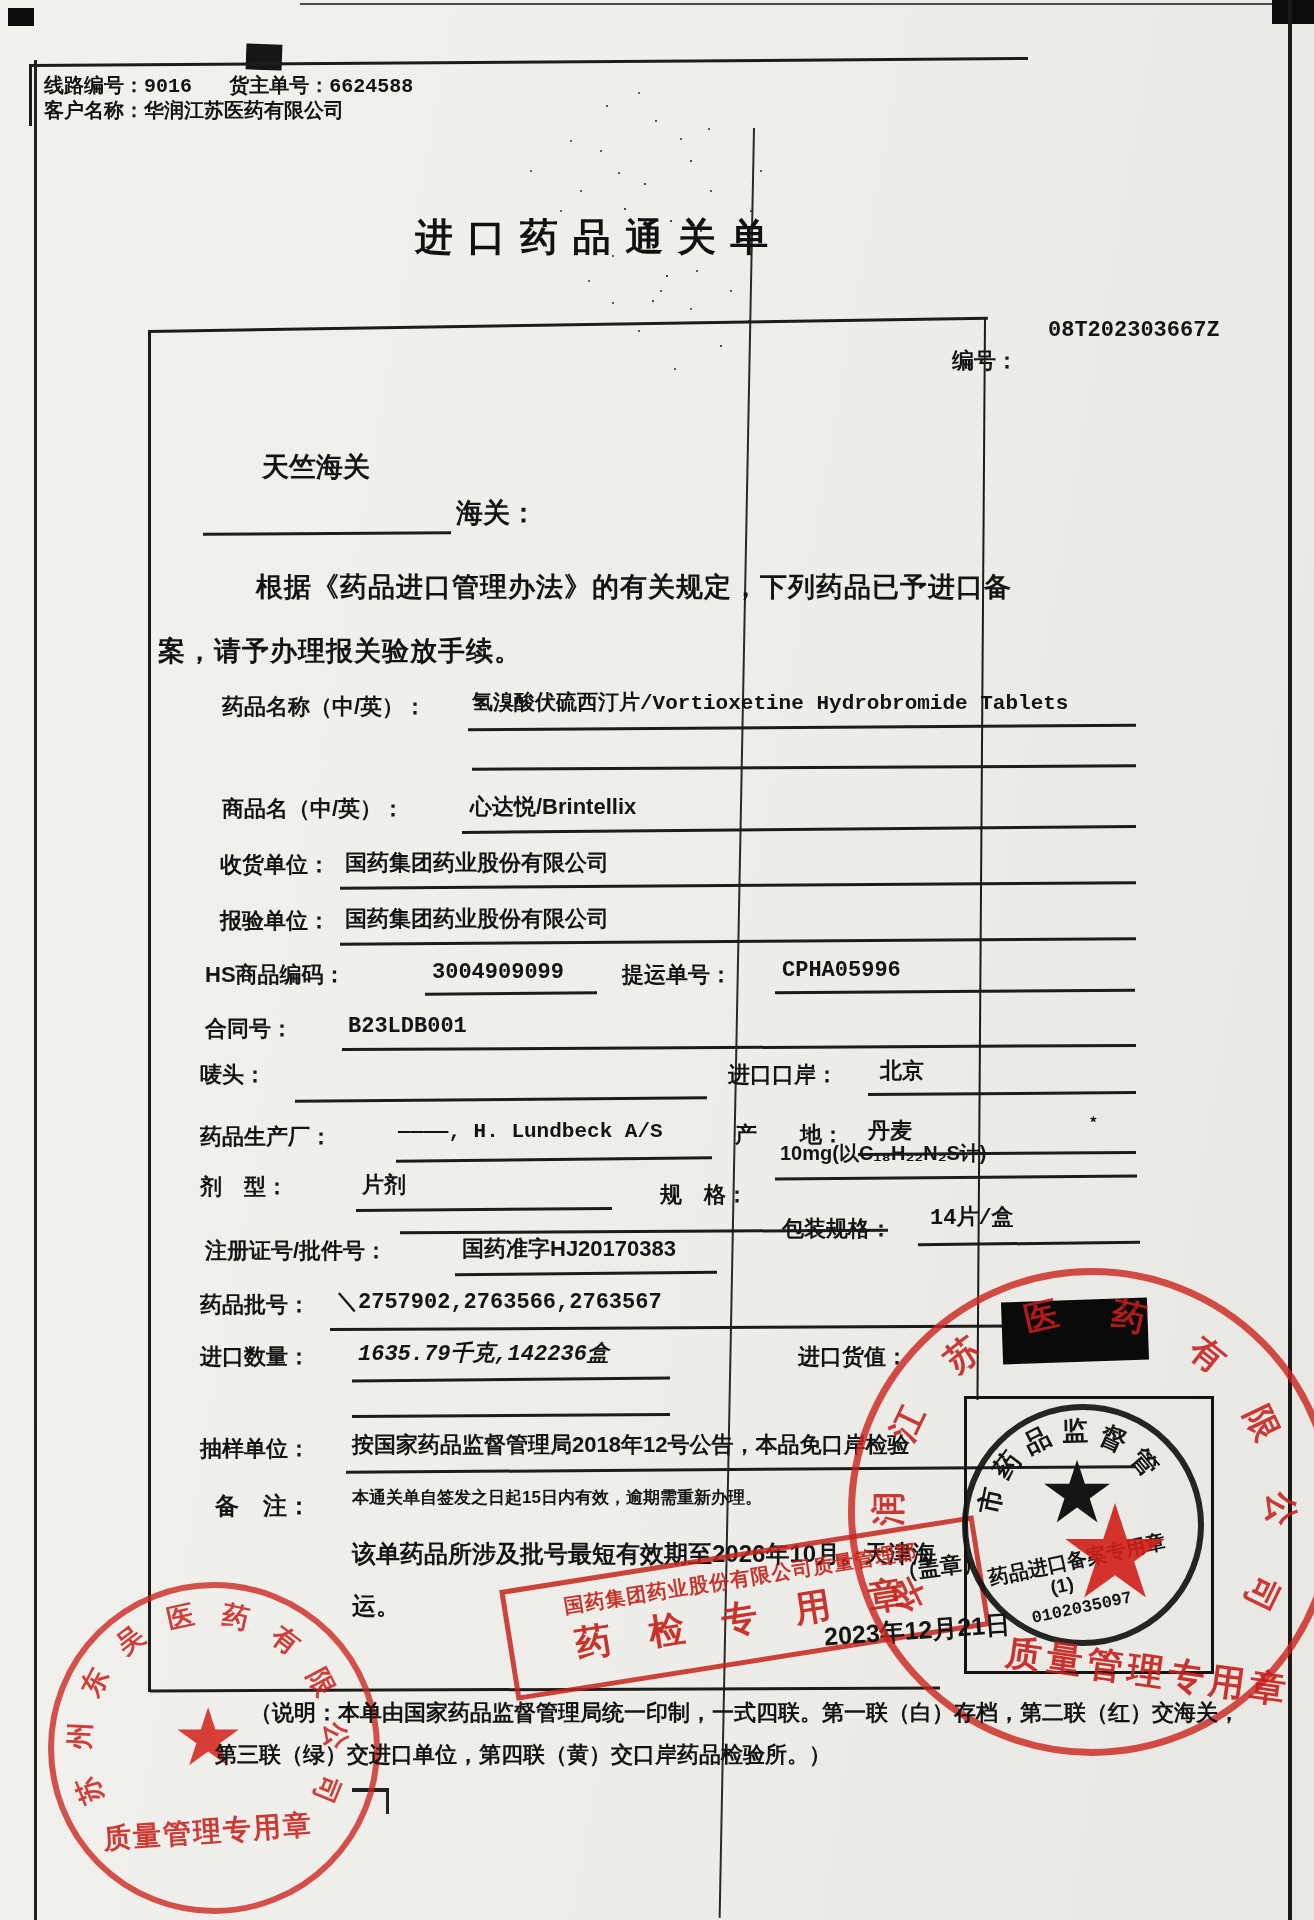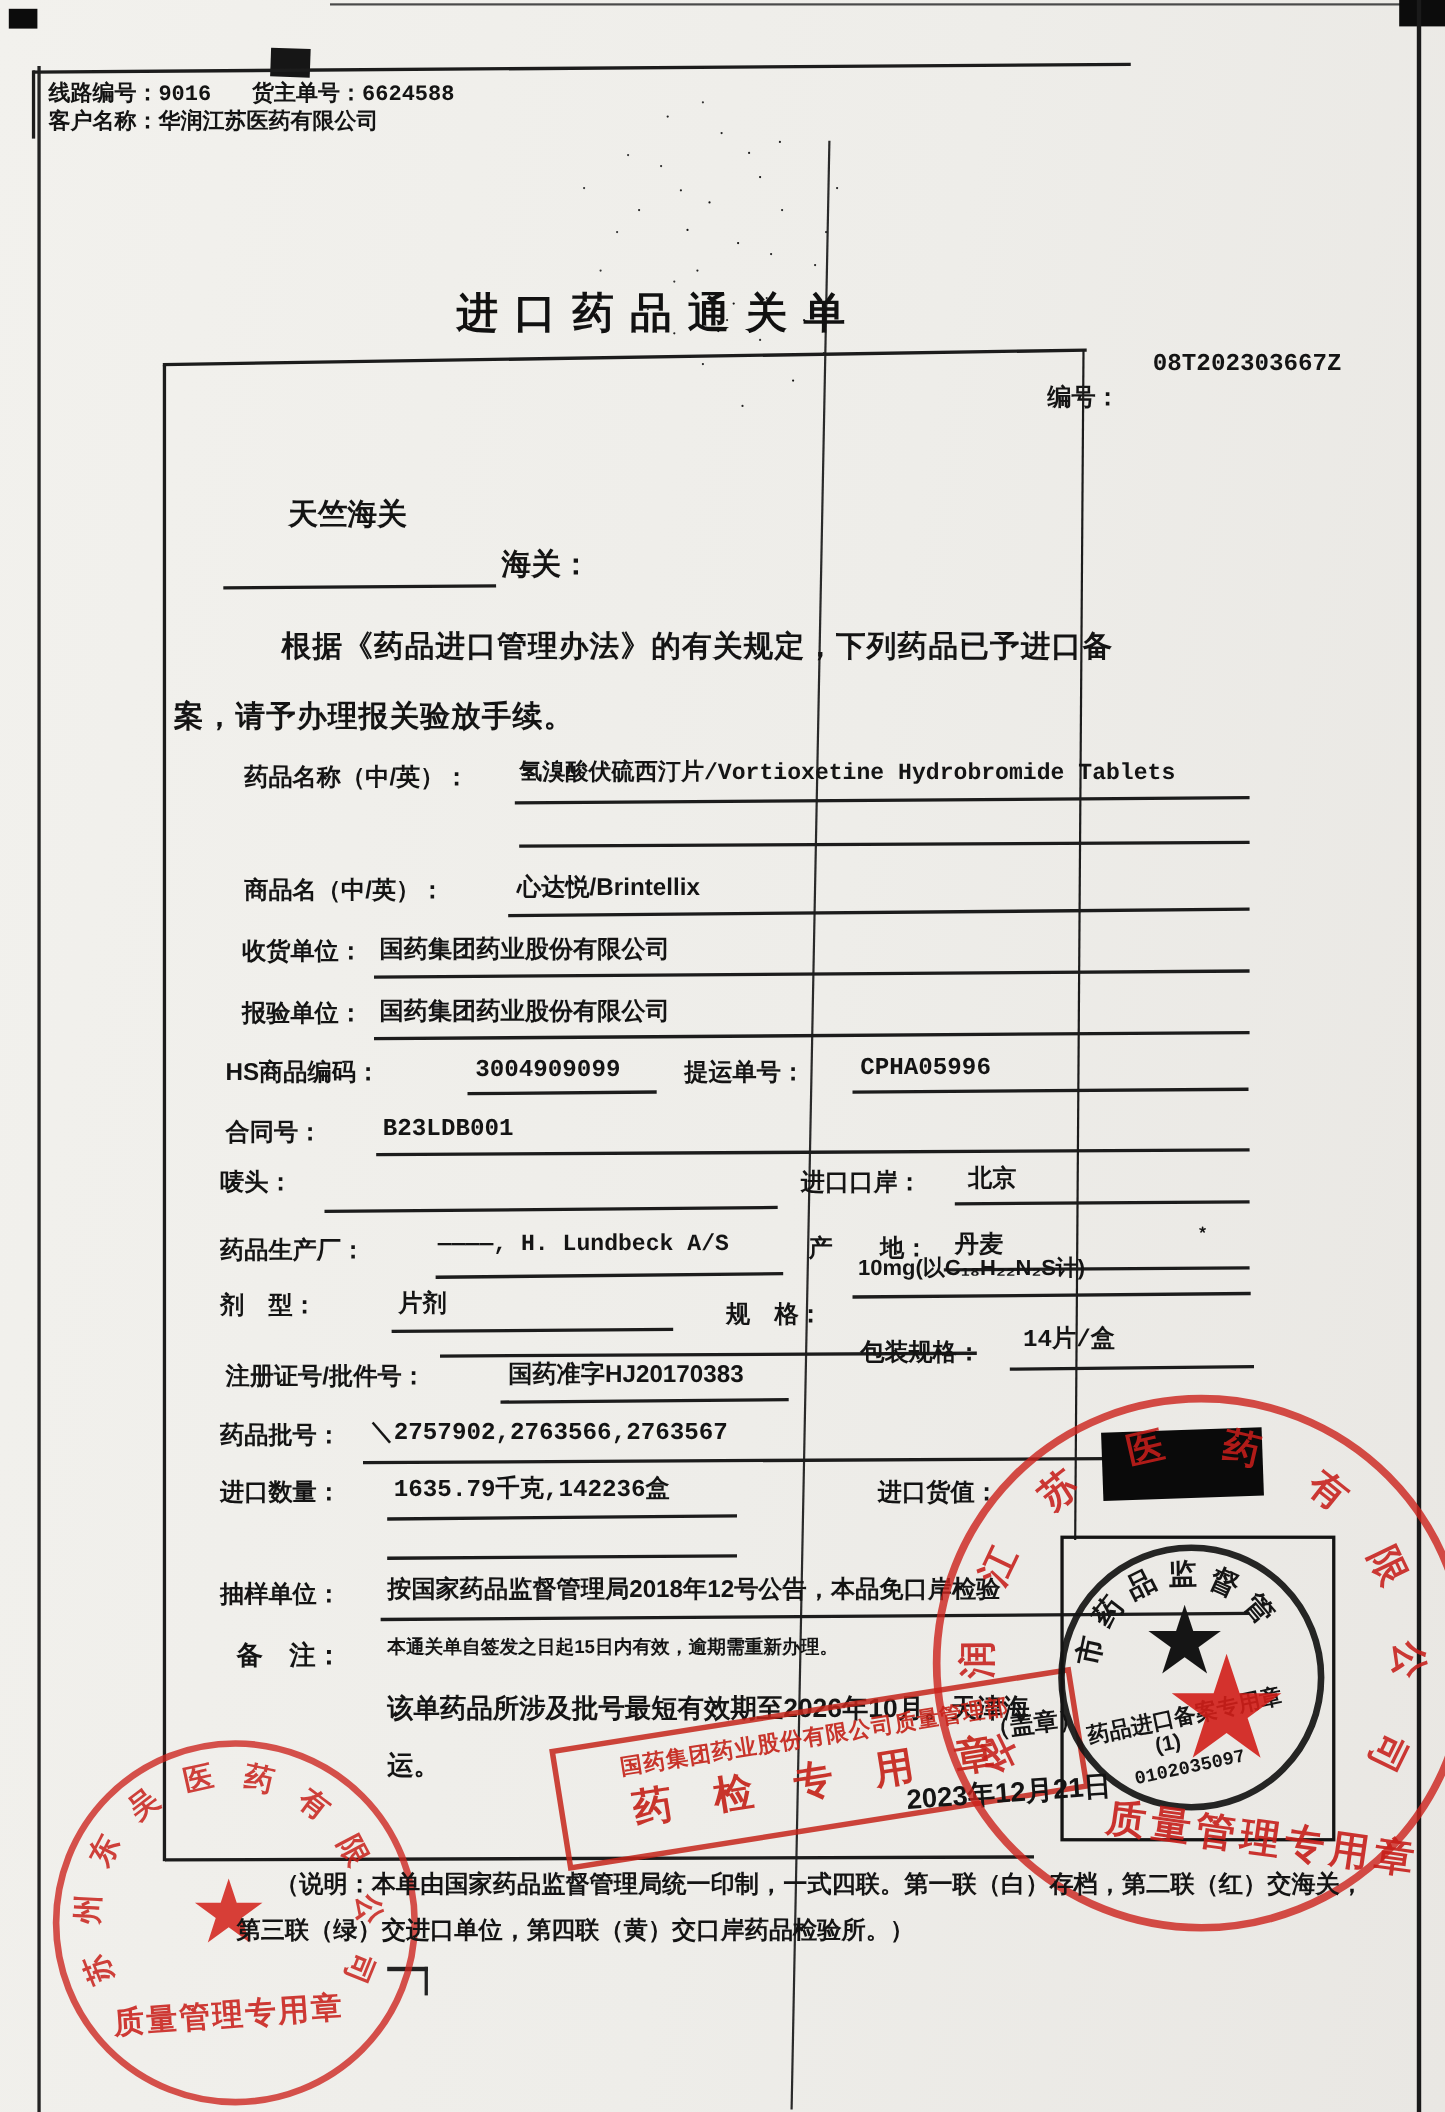--- a/index.html
+++ b/index.html
@@ -49,21 +49,21 @@
     <div class="lbl" style="left:44px;top:74px;font-size:20px;">
       <span>线路编号：</span><span class="mono">9016</span>
       <span style="display:inline-block;width:26px;"></span>
       <span>货主单号：</span><span class="mono">6624588</span>
     </div>
     <div class="lbl" style="left:44px;top:99px;font-size:20px;">
       <span>客户名称：</span><span>华润江苏医药有限公司</span>
     </div>
   </div>
 
-  <div class="lbl" style="left:415px;top:216px;font-size:38px;letter-spacing:2px;color:#111;margin-top:48px;">进 口 药 品 通 关 单</div>
+  <div class="lbl" style="left:415px;top:216px;font-size:38px;letter-spacing:2px;color:#111;">进 口 药 品 通 关 单</div>
 
   <div class="val mono" style="left:1048px;top:318px;font-size:22px;">08T202303667Z</div>
   <div class="lbl" style="left:952px;top:348px;font-size:22px;">编号：</div>
 
   <div class="line" style="left:148px;top:330px;width:840px;height:3px;transform:rotate(-0.9deg);transform-origin:left;"></div>
   <div class="line" style="left:148px;top:332px;width:3px;height:1360px;"></div>
   <div class="line" style="left:984px;top:318px;width:2px;height:1082px;transform:rotate(0.4deg);transform-origin:top;"></div>
   <div class="line" style="left:150px;top:1688px;width:790px;height:3px;transform:rotate(-0.2deg);"></div>
 
   <div class="val" style="left:262px;top:452px;font-size:27px;">天竺海关</div>
@@ -129,21 +129,21 @@
   <div class="ul" style="left:455px;top:1272px;width:262px;transform:rotate(-0.5deg);"></div>
   <div class="lbl" style="left:782px;top:1216px;">包装规格：</div>
   <div class="val" style="left:930px;top:1206px;font-family:Liberation Mono, monospace;">14片/盒</div>
   <div class="ul" style="left:918px;top:1242px;width:222px;transform:rotate(-0.6deg);"></div>
 
   <div class="lbl" style="left:200px;top:1292px;">药品批号：</div>
   <div class="val mono" style="left:336px;top:1290px;">＼2757902,2763566,2763567</div>
   <div class="ul" style="left:330px;top:1326px;width:806px;transform:rotate(-0.3deg);"></div>
 
   <div class="lbl" style="left:200px;top:1344px;">进口数量：</div>
-  <div class="val mono" style="left:358px;top:1342px;">1635.79千克,142236盒</div>
+  <div class="val mono" style="left:358px;top:1342px;font-style:italic;">1635.79千克,142236盒</div>
   <div class="ul" style="left:352px;top:1378px;width:318px;transform:rotate(-0.5deg);"></div>
   <div class="lbl" style="left:798px;top:1344px;">进口货值：</div>
   <div class="line" style="left:1002px;top:1300px;width:146px;height:62px;background:#0a0a0a;transform:rotate(-2deg);"></div>
   <div class="ul" style="left:352px;top:1414px;width:318px;transform:rotate(-0.4deg);"></div>
 
   <div class="lbl" style="left:200px;top:1436px;">抽样单位：</div>
   <div class="val" style="left:352px;top:1432px;">按国家药品监督管理局2018年12号公告，本品免口岸检验</div>
   <div class="ul" style="left:346px;top:1468px;width:790px;transform:rotate(-0.4deg);"></div>
 
   <div class="lbl" style="left:215px;top:1492px;font-size:24px;">备　注：</div>

